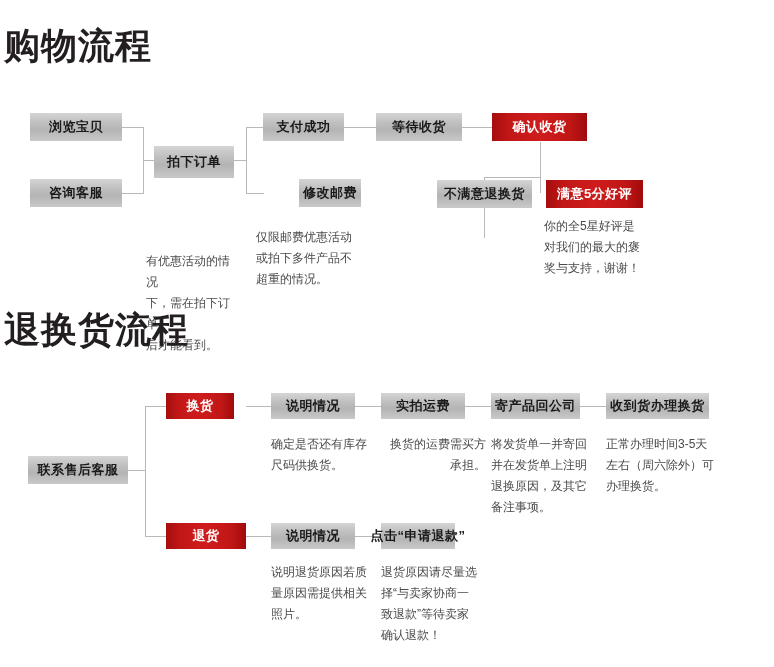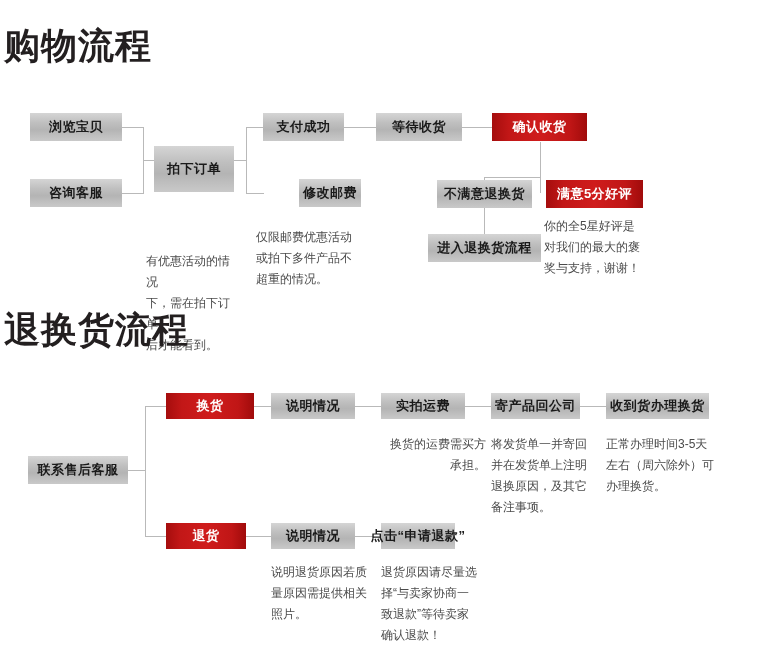--- a/index.html
+++ b/index.html
@@ -86,21 +86,21 @@
   <div class="ln v" style="left:484px;top:208px;height:30px;"></div>
 
   <div class="box gray" style="left:30px;top:113px;width:92px;height:28px;">
     <span>浏览宝贝</span>
   </div>
 
   <div class="box gray" style="left:30px;top:179px;width:92px;height:28px;">
     <span>咨询客服</span>
   </div>
 
-  <div class="box gray" style="left:154px;top:146px;width:80px;height:46px;">
+  <div class="box gray" style="left:154px;top:146px;width:80px;height:32px;">
     <span>拍下订单</span>
   </div>
 
   <div class="box gray" style="left:263px;top:113px;width:81px;height:28px;">
     <span>支付成功</span>
   </div>
 
   <div class="box gray" style="left:263px;top:179px;width:62px;height:28px;margin-left:36px;">
     <span>修改邮费</span>
   </div>
@@ -114,23 +114,20 @@
   </div>
 
   <div class="box gray" style="left:437px;top:180px;width:95px;height:28px;">
     <span>不满意退换货</span>
   </div>
 
   <div class="box red" style="left:546px;top:180px;width:97px;height:28px;">
     <span>满意5分好评</span>
   </div>
 
-  <div class="box gray" style="left:428px;top:234px;width:113px;height:28px;">
-    <span>进入退换货流程</span>
-  </div>
 
   <div class="note" style="left:146px;top:203px;width:95px;margin-top:48px;">有优惠活动的情况
 下，需在拍下订单
 后才能看到。</div>
   <div class="note" style="left:256px;top:227px;width:100px;">仅限邮费优惠活动
 或拍下多件产品不
 超重的情况。</div>
   <div class="note" style="left:544px;top:216px;width:105px;">你的全5星好评是
 对我们的最大的褒
 奖与支持，谢谢！</div>
@@ -147,21 +144,21 @@
   <div class="ln h" style="left:465px;top:406px;width:26px;"></div>
   <div class="ln h" style="left:580px;top:406px;width:26px;"></div>
 
   <div class="ln h" style="left:246px;top:536px;width:25px;"></div>
   <div class="ln h" style="left:355px;top:536px;width:26px;"></div>
 
   <div class="box gray" style="left:28px;top:456px;width:100px;height:28px;">
     <span>联系售后客服</span>
   </div>
 
-  <div class="box red" style="left:166px;top:393px;width:88px;height:26px;">
+  <div class="box red" style="left:166px;top:393px;width:68px;height:26px;">
     <span>换货</span>
   </div>
 
   <div class="box gray" style="left:271px;top:393px;width:84px;height:26px;">
     <span>说明情况</span>
   </div>
 
   <div class="box gray" style="left:381px;top:393px;width:84px;height:26px;">
     <span>实拍运费</span>
   </div>
@@ -179,20 +176,22 @@
   </div>
 
   <div class="box gray" style="left:271px;top:523px;width:84px;height:26px;">
     <span>说明情况</span>
   </div>
 
   <div class="box gray" style="left:381px;top:523px;width:74px;height:26px;">
     <span>点击“申请退款”</span>
   </div>
 
+  <div class="note" style="left:271px;top:434px;width:105px;">确定是否还有库存
+尺码供换货。</div>
   <div class="note" style="left:381px;top:434px;width:105px;text-align:right;">换货的运费需买方
 承担。</div>
   <div class="note" style="left:491px;top:434px;width:100px;">将发货单一并寄回
 并在发货单上注明
 退换原因，及其它
 备注事项。</div>
   <div class="note" style="left:606px;top:434px;width:112px;">正常办理时间3-5天
 左右（周六除外）可
 办理换货。</div>
   <div class="note" style="left:271px;top:562px;width:105px;">说明退货原因若质

